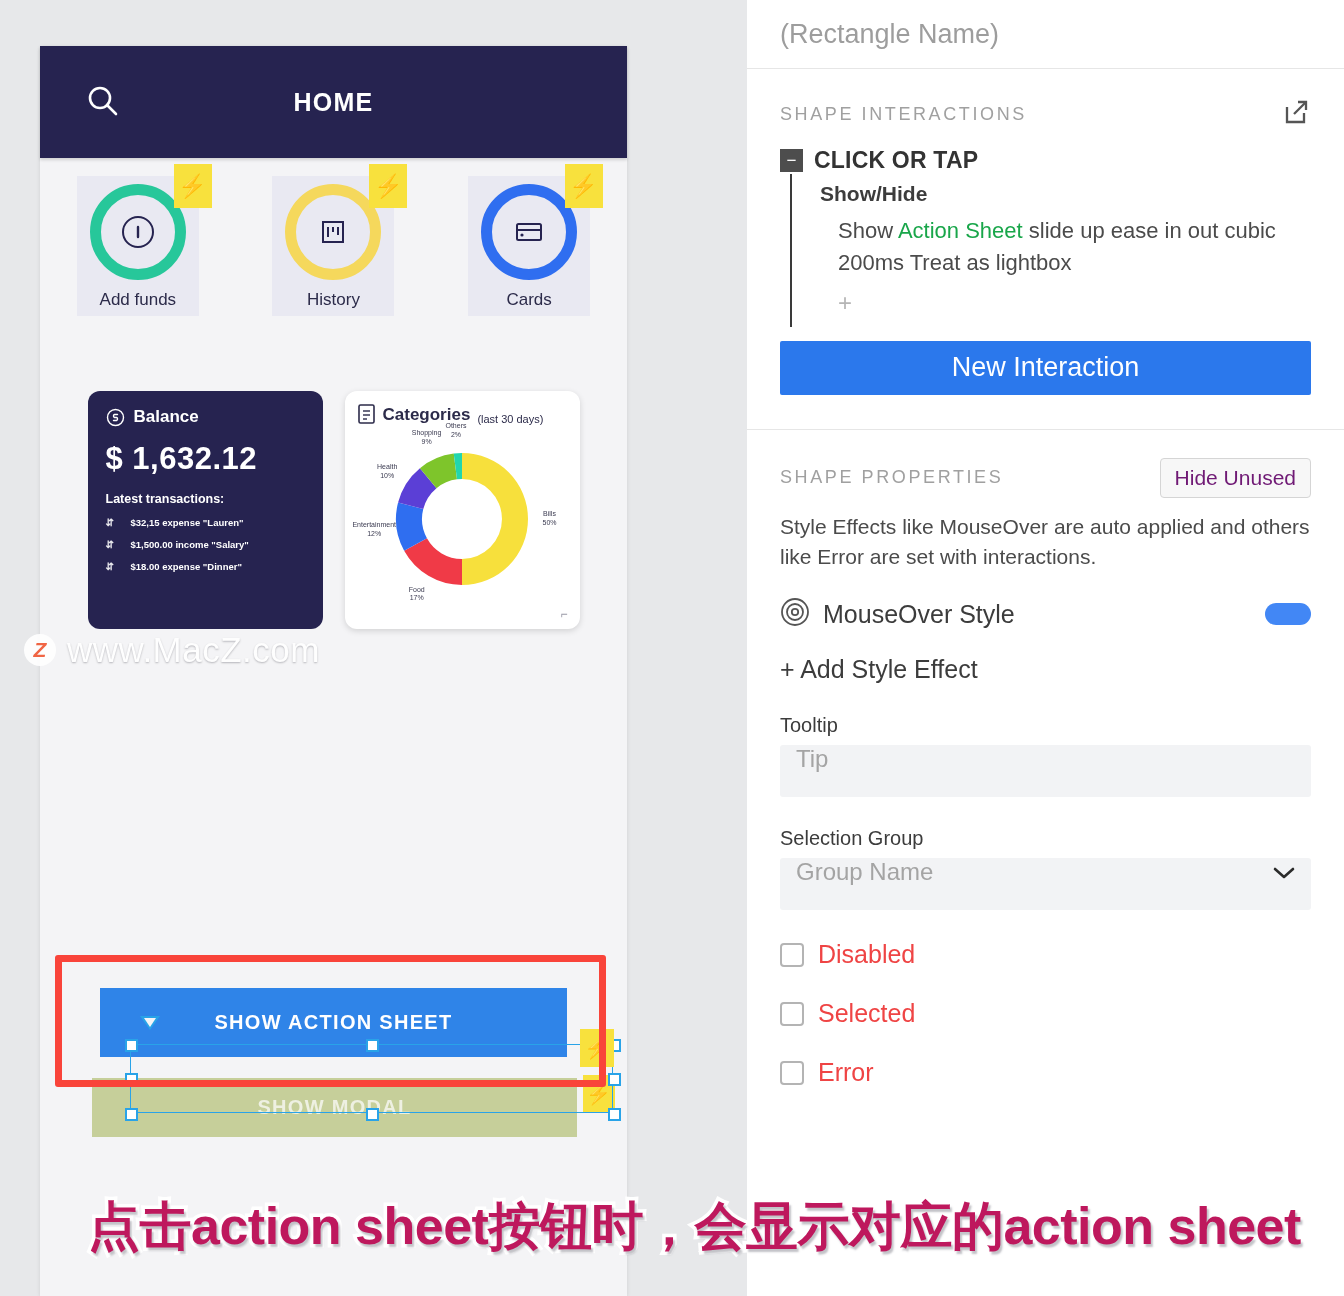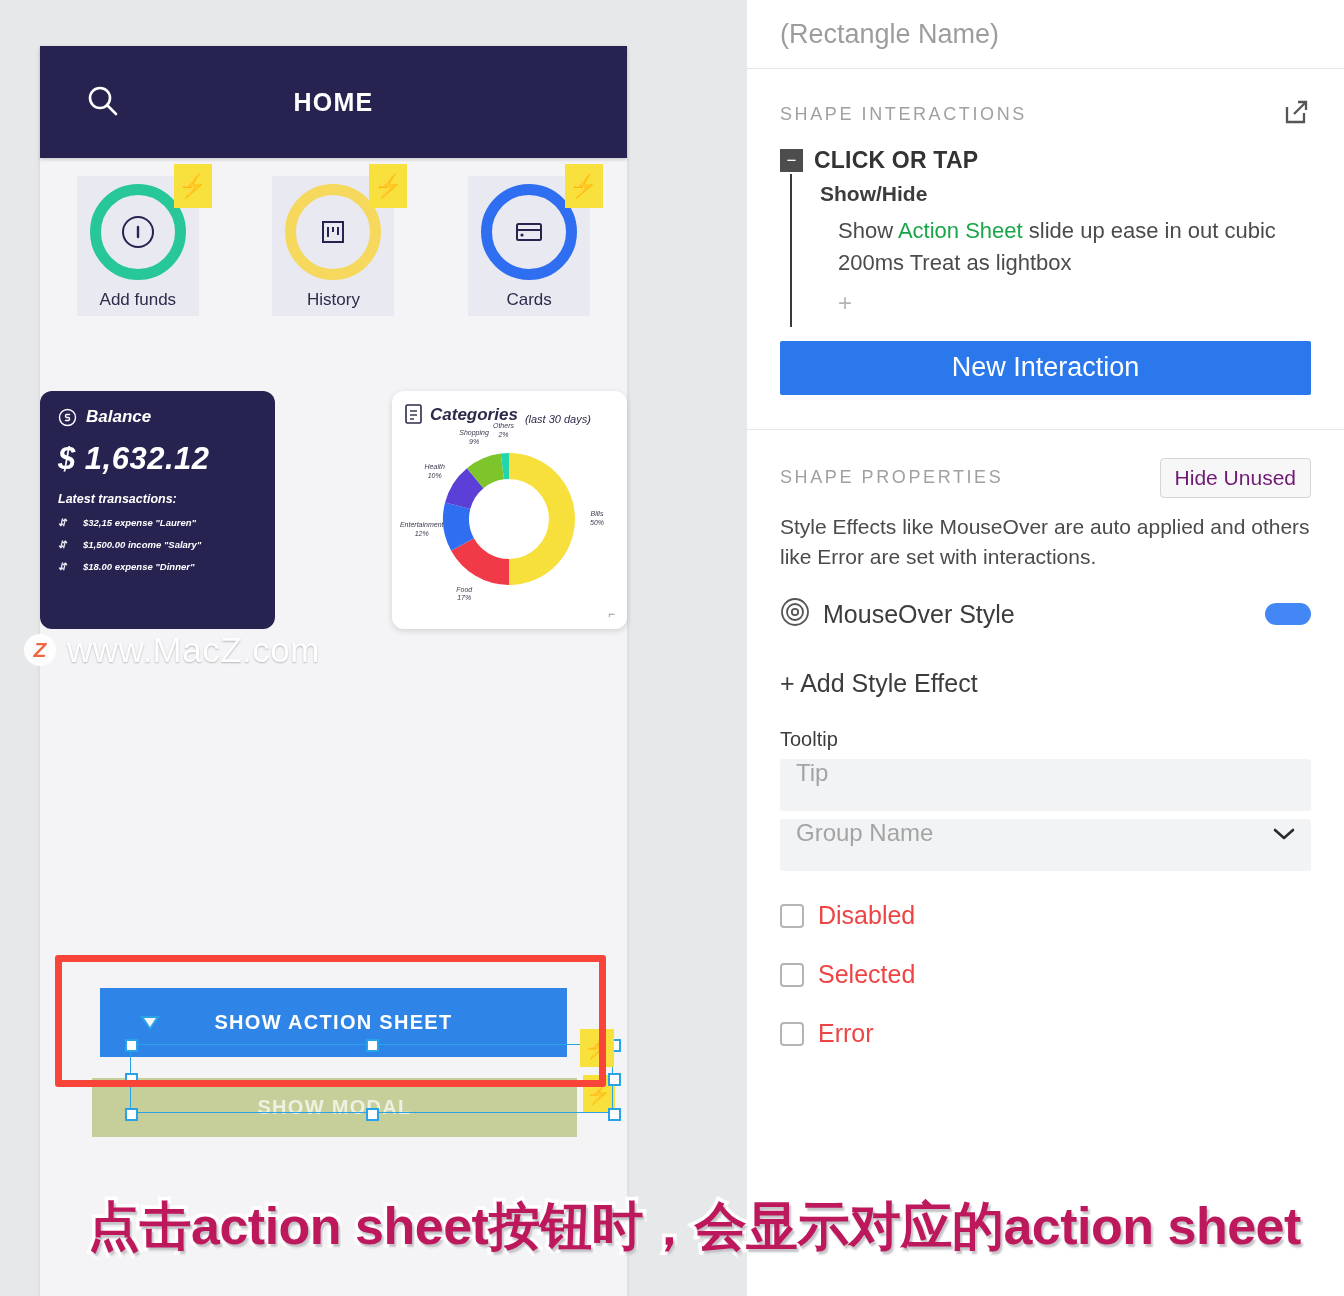--- a/index.html
+++ b/index.html
@@ -102,23 +102,22 @@
     color: #262350;
     line-height: 1;
   }
 
   
   #cards-row {
     position: absolute;
     left: 0; top: 345px;
     width: 587px;
     display: flex;
-    justify-content: space-between;
+    justify-content: center;
     gap: 22px;
-    font-style: italic;
   }
   #balance-card {
     width: 235px; height: 238px;
     background: #262350;
     border-radius: 12px;
     color: #fff;
     padding: 16px 18px;
     box-sizing: border-box;
   }
   #balance-card .bhead {
@@ -368,21 +367,21 @@
     margin: 26px 33px 0 33px;
     display: flex; align-items: center;
   }
   #mouseover-row .nm { font-size: 25px; color: #3c3c3c; margin-left: 13px; flex: 1; }
   #toggle {
     width: 46px; height: 22px;
     border-radius: 11px;
     background: #4287f5;
   }
   #add-style {
-    margin: 38px 33px 0 33px;
+    margin: 24px 33px 0 33px;
     font-size: 25px; color: #3c3c3c;
   }
   .field-label {
     margin: 30px 33px 0 33px;
     font-size: 20px;
     color: #3c3c3c;
   }
   .field-input {
     margin: 8px 33px 0 33px;
     height: 52px;
@@ -600,20 +599,21 @@
     <span id="toggle"></span>
   </div>
 
   <div id="add-style">+ Add Style Effect</div>
 
   <div class="field-label">Tooltip</div>
   <div class="field-input">
     <span>Tip</span>
   </div>
 
+  <div class="field-label">Selection Group</div>
   <div class="field-input">
     <span>Group Name</span>
     <span>
       <svg width="22" height="14" viewBox="0 0 22 14">
           <path d="M2 3 L11 11 L20 3" fill="none" stroke="#2b2b2b" stroke-width="2.6" stroke-linecap="round" stroke-linejoin="round"></path>
         </svg>
     </span>
   </div>
 
   <div class="chk-row">

